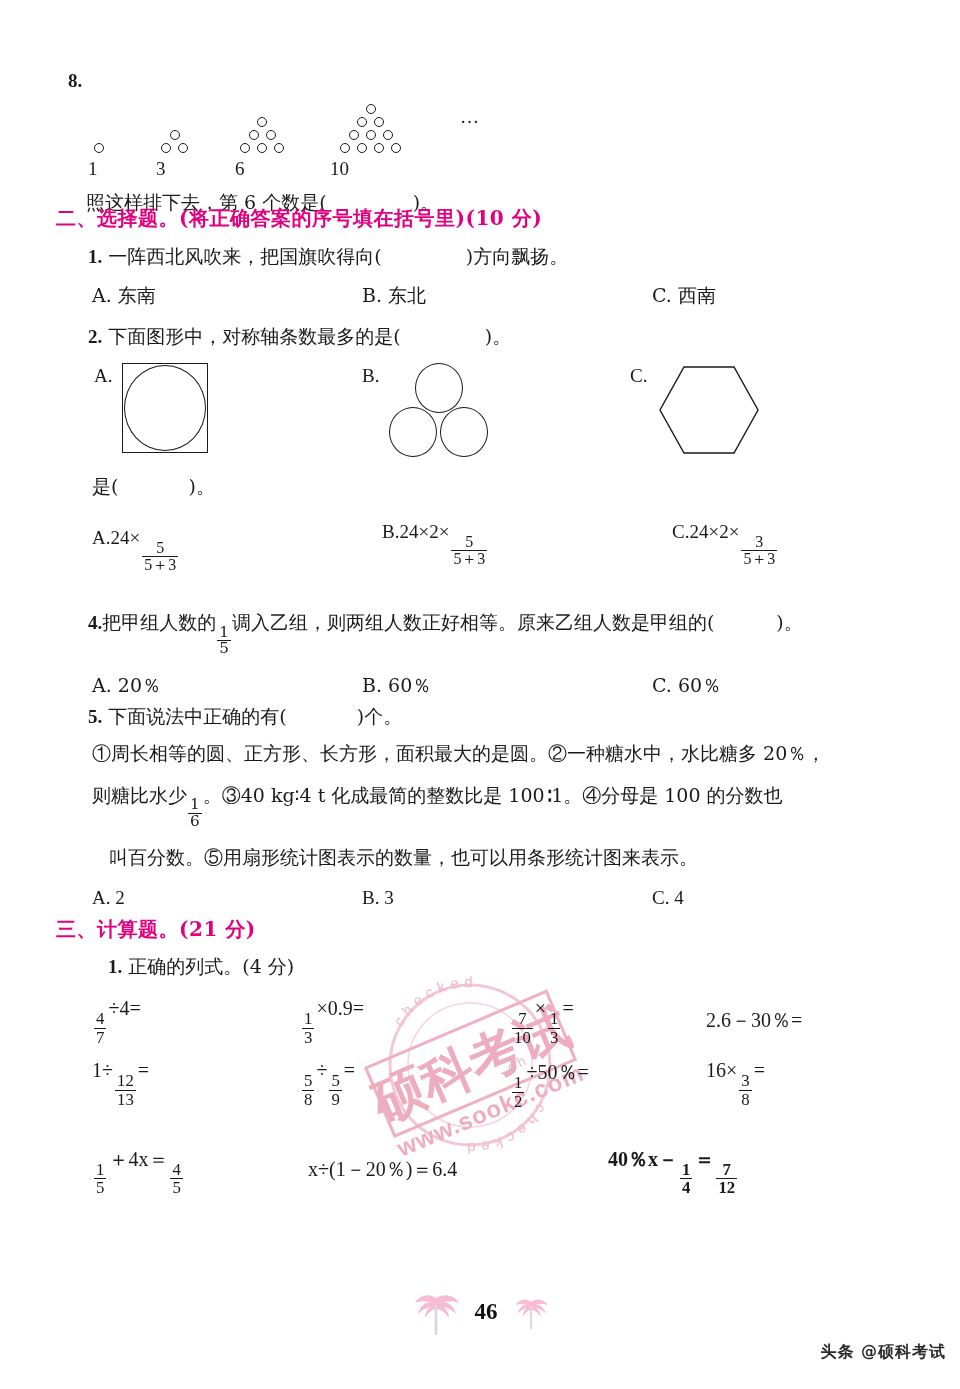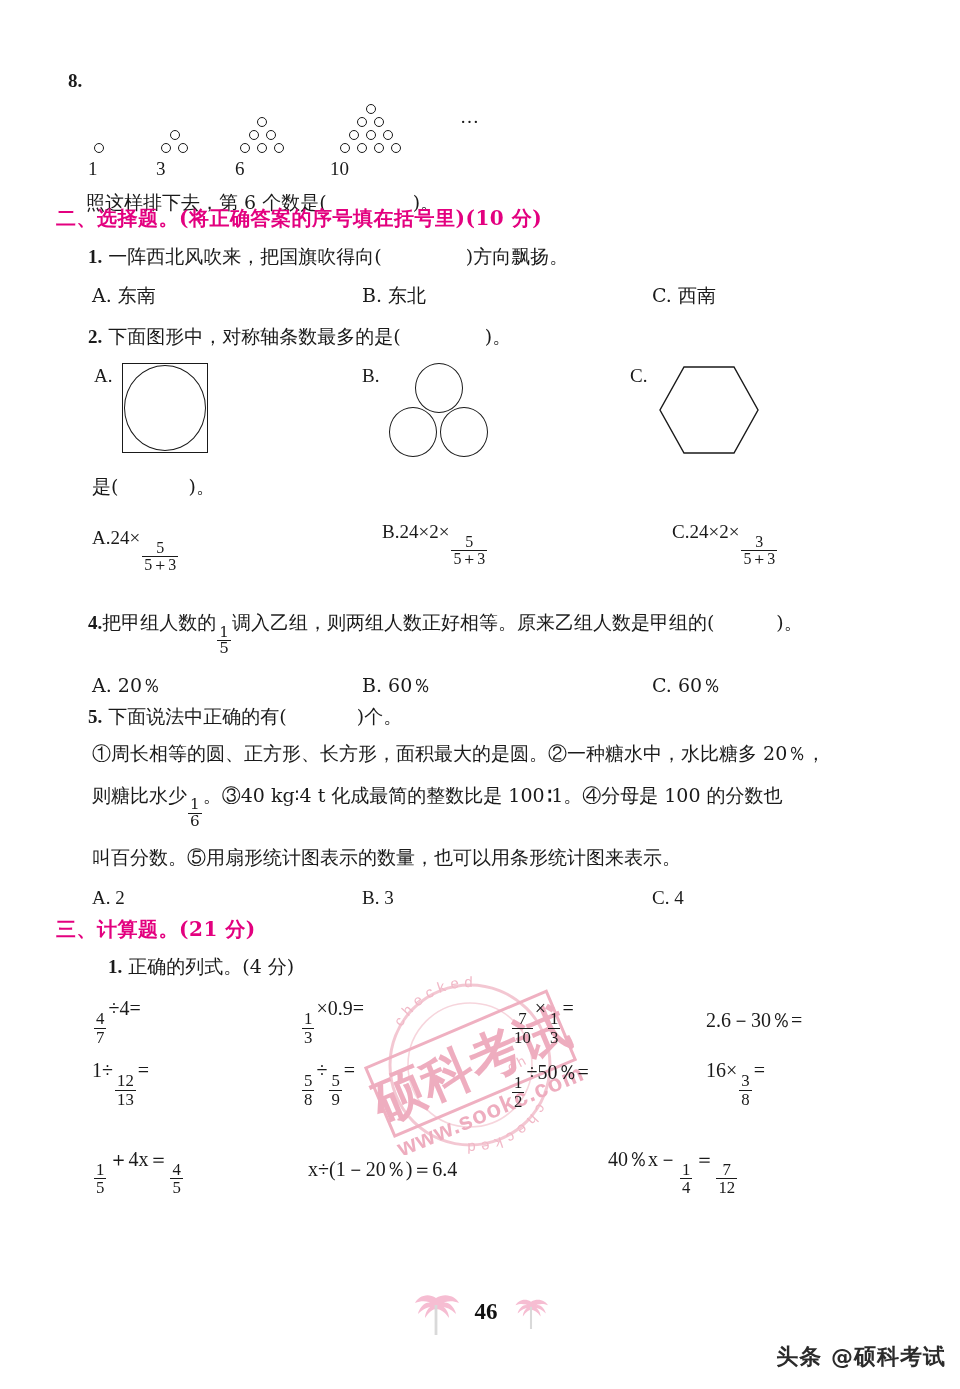--- a/index.html
+++ b/index.html
@@ -162,21 +162,21 @@
     font-family: "Liberation Serif", serif;
     color: #111;
   }
   .palm { width: 46px; height: 48px; }
   .palm-sm { width: 34px; height: 40px; }
 
   .attrib {
     position: absolute;
     right: 14px;
     top: 1342px;
-    font-size: 22px;
+    font-size: 16px;
     font-weight: bold;
     color: #2b2b2b;
     font-family: "DejaVu Sans", sans-serif;
     letter-spacing: 1px;
   }
 
   .blank { display: inline-block; }
 </style>
 </head>
 <body>
@@ -403,21 +403,21 @@
 
     <div class="q-line cn" style="margin-left:20px; margin-top:8px;">①周长相等的圆、正方形、长方形，面积最大的是圆。②一种糖水中，水比糖多 20％，</div>
 
     <div class="q-line cn" style="margin-left:20px; margin-top:12px;">
       <span>则糖比水少</span><span class="frac-sm">
         <span class="top">1</span>
         <span class="bot">6</span>
       </span><span>。③40 kg∶4 t 化成最简的整数比是 100∶1。④分母是 100 的分数也</span>
     </div>
 
-    <div class="q-line cn" style="margin-left:20px; margin-top:14px;">叫百分数。⑤用扇形统计图表示的数量，也可以用条形统计图来表示。</div>
+    <div class="q-line cn" style="margin-left:37px; margin-top:14px;">叫百分数。⑤用扇形统计图表示的数量，也可以用条形统计图来表示。</div>
 
     <div class="opts" style="margin-top:14px; margin-left:20px;">
       <div style="width:270px;">
         <span>A.</span>
         <span>2</span>
       </div>
       <div style="width:290px;">
         <span>B.</span>
         <span>3</span>
       </div>
@@ -511,21 +511,21 @@
           <span class="top">1</span>
           <span class="bot">5</span>
         </span><span>＋4x＝</span><span class="frac">
           <span class="top">4</span>
           <span class="bot">5</span>
         </span>
       </span>
 
       <span style="position:absolute; left:236px; top:14px;">x÷(1－20％)＝6.4</span>
 
-      <span style="position:absolute; left:536px; top:4px;">
+      <span style="position:absolute; left:536px; top:4px;font-weight:bold;">
         <span>40％x－</span><span class="frac">
           <span class="top">1</span>
           <span class="bot">4</span>
         </span><span>＝</span><span class="frac">
           <span class="top">7</span>
           <span class="bot">12</span>
         </span>
       </span>
     </div>
   </div>

